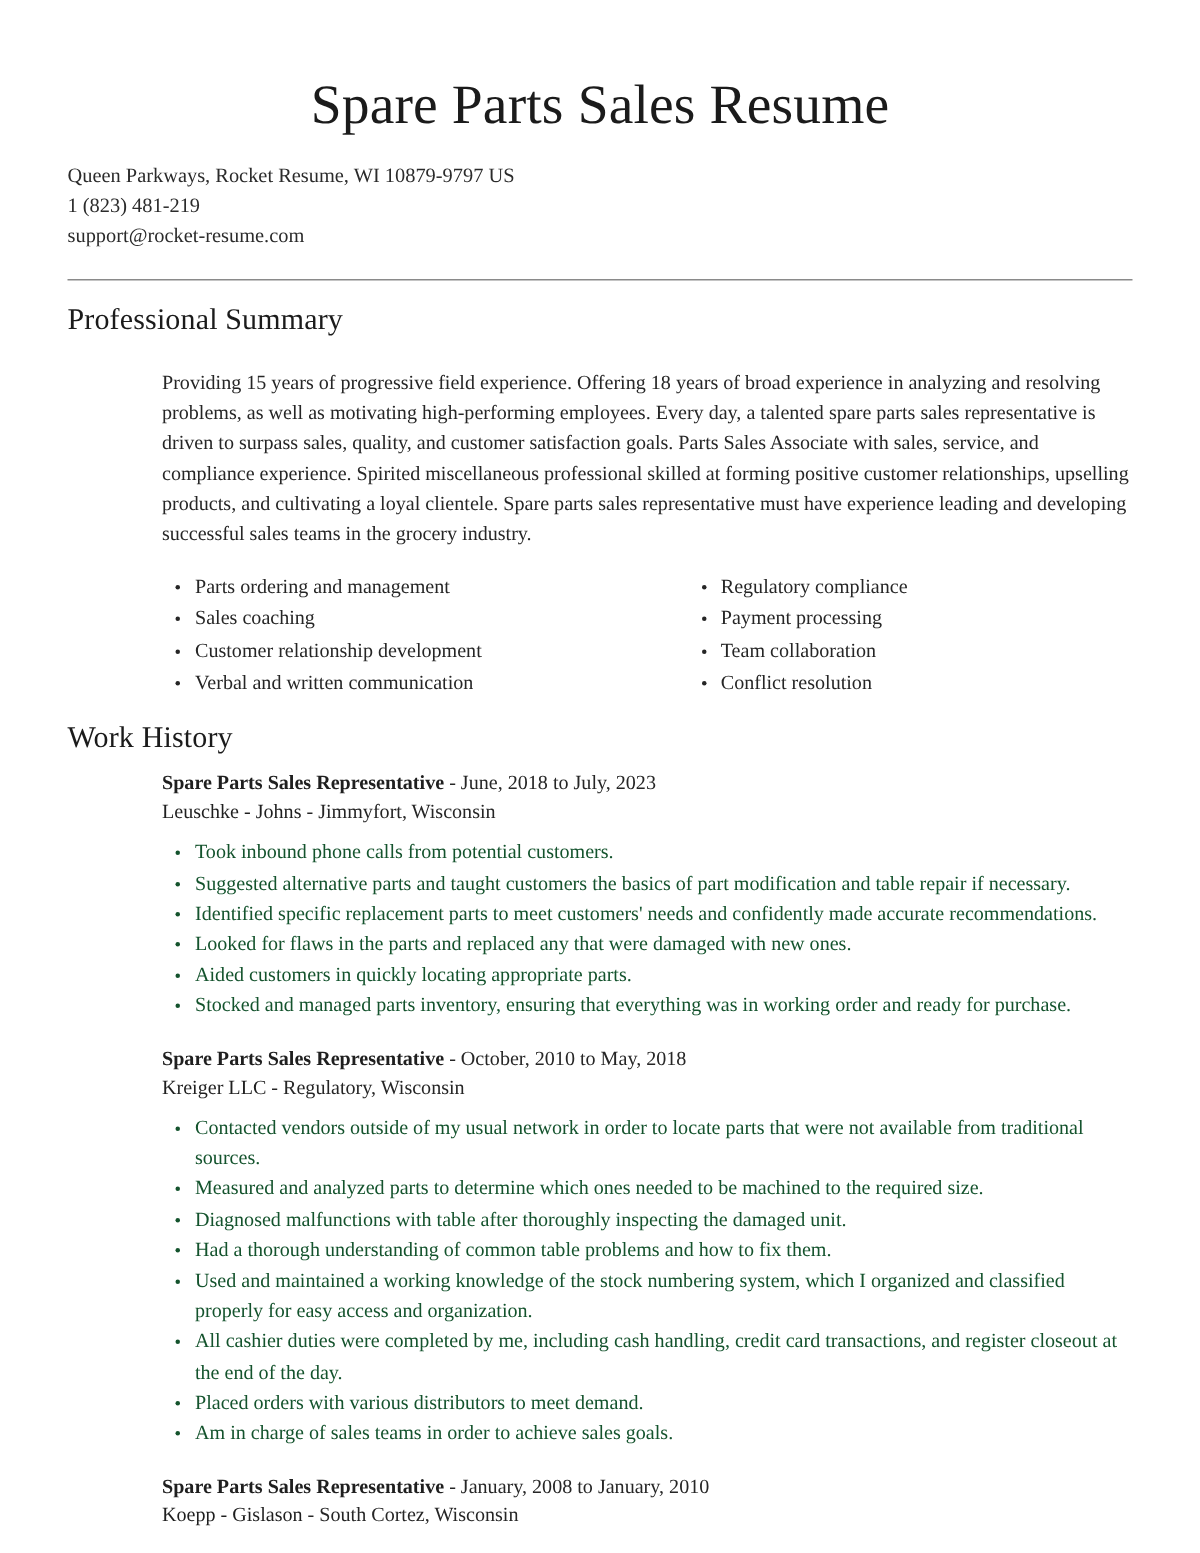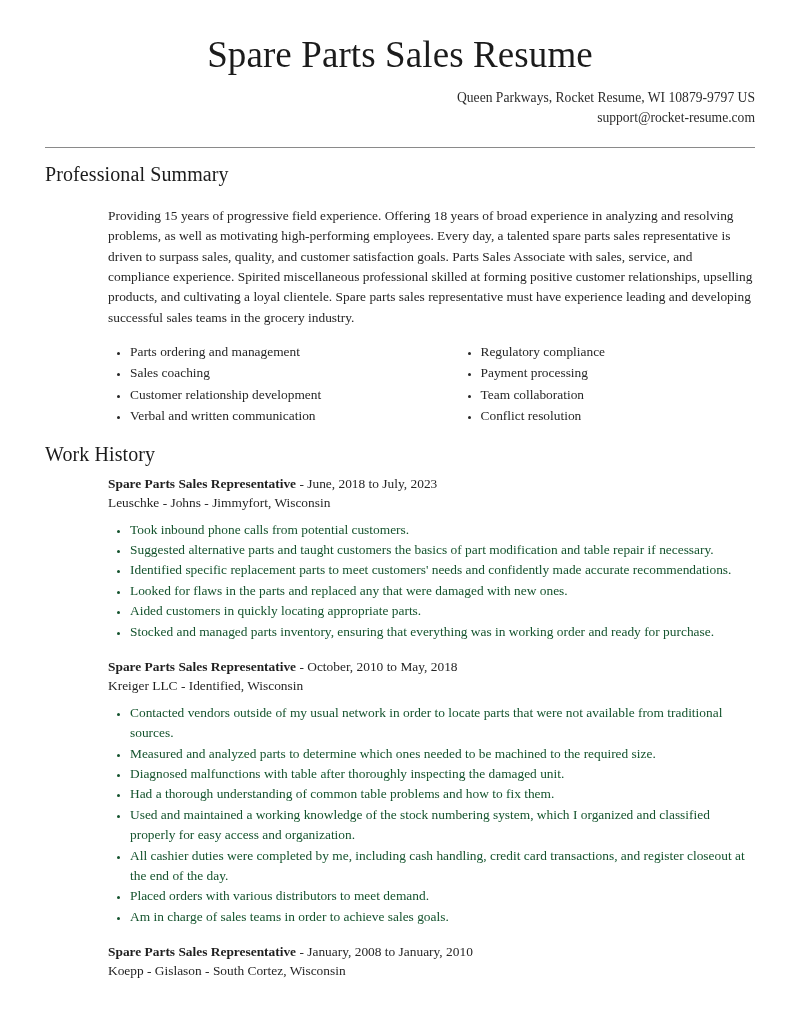--- a/index.html
+++ b/index.html
@@ -21,26 +21,26 @@
     padding: 0 45px;
     position: relative;
   }
   
   .resume-title {
     text-align: center;
     font-size: 37px;
     font-weight: normal;
     letter-spacing: 0.1px;
     color: #1b1b1b;
-    margin: 0;
+    margin: 16px;
     padding-top: 34px;
     line-height: 1.12;
   }
   .contact-block {
-    text-align: right;
+    text-align: left;
     margin-top: 13px;
     font-size: 13.6px;
     line-height: 1.45;
     color: #2b2b2b;
   }
   .contact-line { display: block; }
   .divider {
     border: 0;
     border-top: 1px solid #8a8a8a;
     margin: 19px 0 0 0;
@@ -116,20 +116,21 @@
 </style>
 </head>
 <body>
 
 <div class="page">
 
   <h1 class="resume-title">Spare Parts Sales Resume</h1>
 
   <div class="contact-block">
     <span class="contact-line">Queen Parkways, Rocket Resume, WI 10879-9797 US</span>
+    <span class="contact-line">1 (823) 481-219</span>
     <span class="contact-line">support@rocket-resume.com</span>
   </div>
 
   <hr class="divider">
 
   <div class="section">
     <h2 class="section-title">Professional Summary</h2>
     <div class="section-body">
       <p class="summary-text">Providing 15 years of progressive field experience. Offering 18 years of broad experience in analyzing and resolving problems, as well as motivating high-performing employees. Every day, a talented spare parts sales representative is driven to surpass sales, quality, and customer satisfaction goals. Parts Sales Associate with sales, service, and compliance experience. Spirited miscellaneous professional skilled at forming positive customer relationships, upselling products, and cultivating a loyal clientele. Spare parts sales representative must have experience leading and developing successful sales teams in the grocery industry.</p>
     </div>
@@ -166,21 +167,21 @@
             <li>Took inbound phone calls from potential customers.</li>
             <li>Suggested alternative parts and taught customers the basics of part modification and table repair if necessary.</li>
             <li>Identified specific replacement parts to meet customers' needs and confidently made accurate recommendations.</li>
             <li>Looked for flaws in the parts and replaced any that were damaged with new ones.</li>
             <li>Aided customers in quickly locating appropriate parts.</li>
             <li>Stocked and managed parts inventory, ensuring that everything was in working order and ready for purchase.</li>
           </ul>
         </div>
         <div class="job">
           <div class="job-line"><span class="job-role">Spare Parts Sales Representative</span><span class="job-dates"> - October, 2010 to May, 2018</span></div>
-          <div class="job-line"><span class="job-company">Kreiger LLC</span><span class="job-location"> - Identified, Wisconsin</span></div>
+          <div class="job-line"><span class="job-company">Kreiger LLC</span><span class="job-location"> - Regulatory, Wisconsin</span></div>
           <ul class="job-bullets">
             <li>Contacted vendors outside of my usual network in order to locate parts that were not available from traditional sources.</li>
             <li>Measured and analyzed parts to determine which ones needed to be machined to the required size.</li>
             <li>Diagnosed malfunctions with table after thoroughly inspecting the damaged unit.</li>
             <li>Had a thorough understanding of common table problems and how to fix them.</li>
             <li>Used and maintained a working knowledge of the stock numbering system, which I organized and classified properly for easy access and organization.</li>
             <li>All cashier duties were completed by me, including cash handling, credit card transactions, and register closeout at the end of the day.</li>
             <li>Placed orders with various distributors to meet demand.</li>
             <li>Am in charge of sales teams in order to achieve sales goals.</li>
           </ul>

